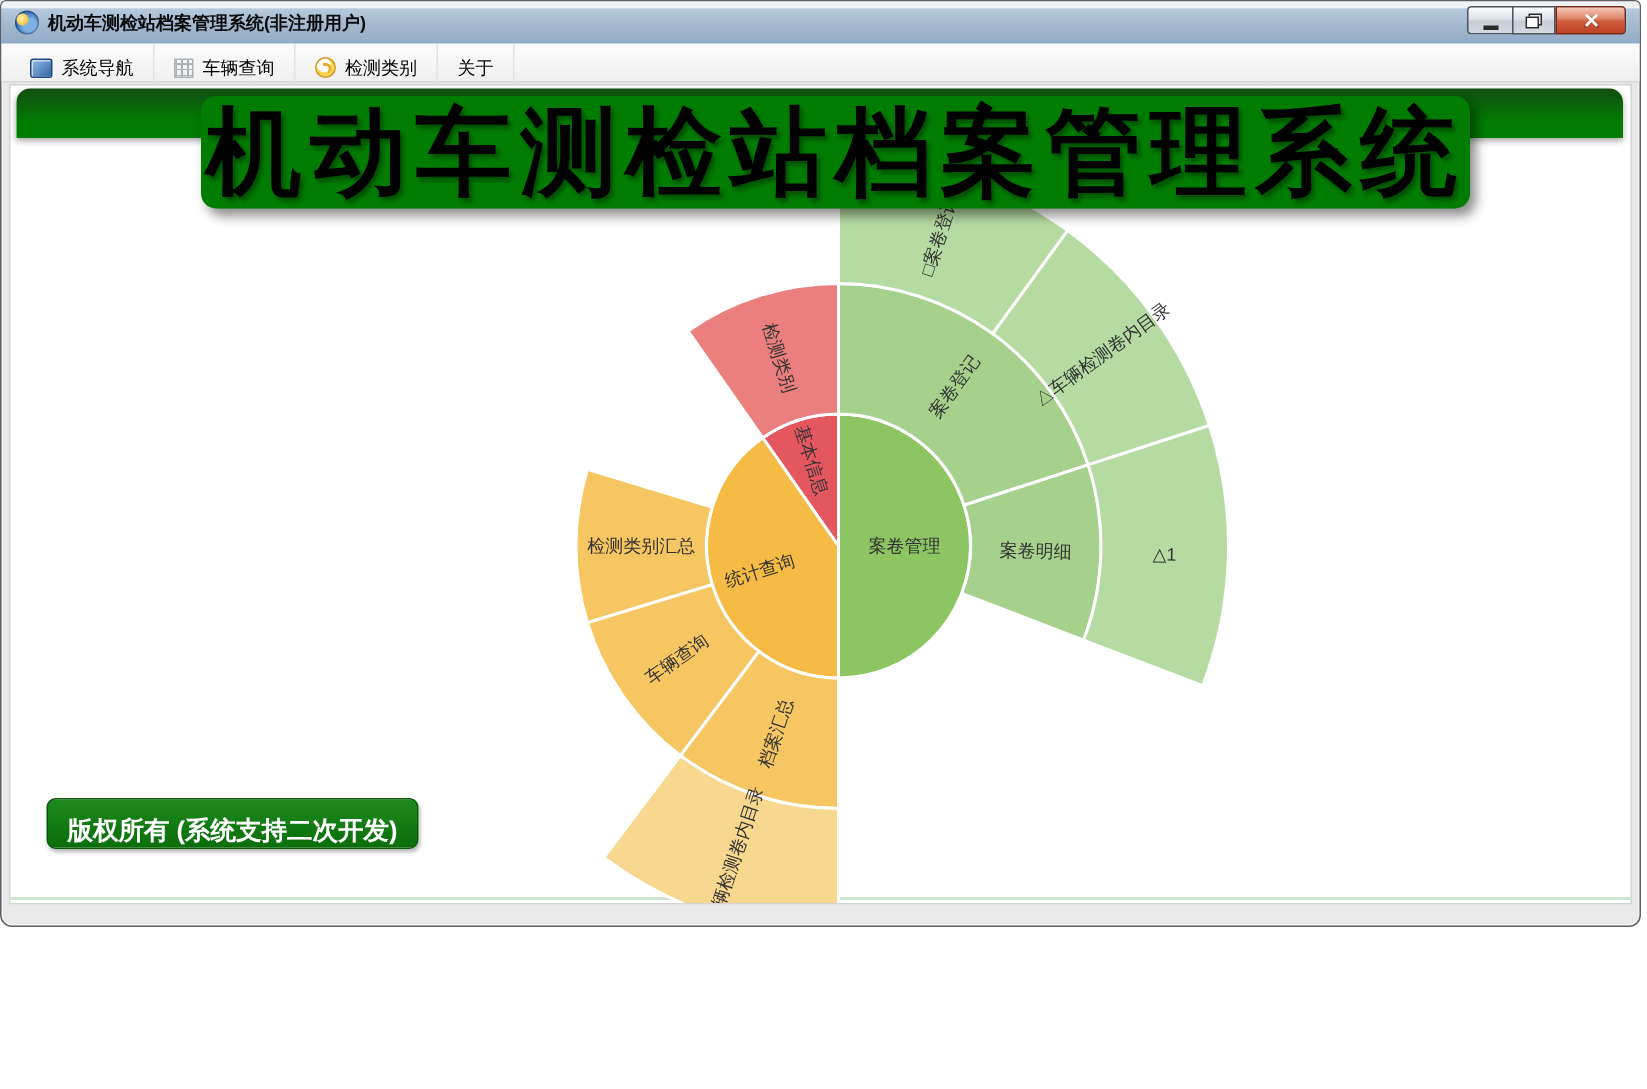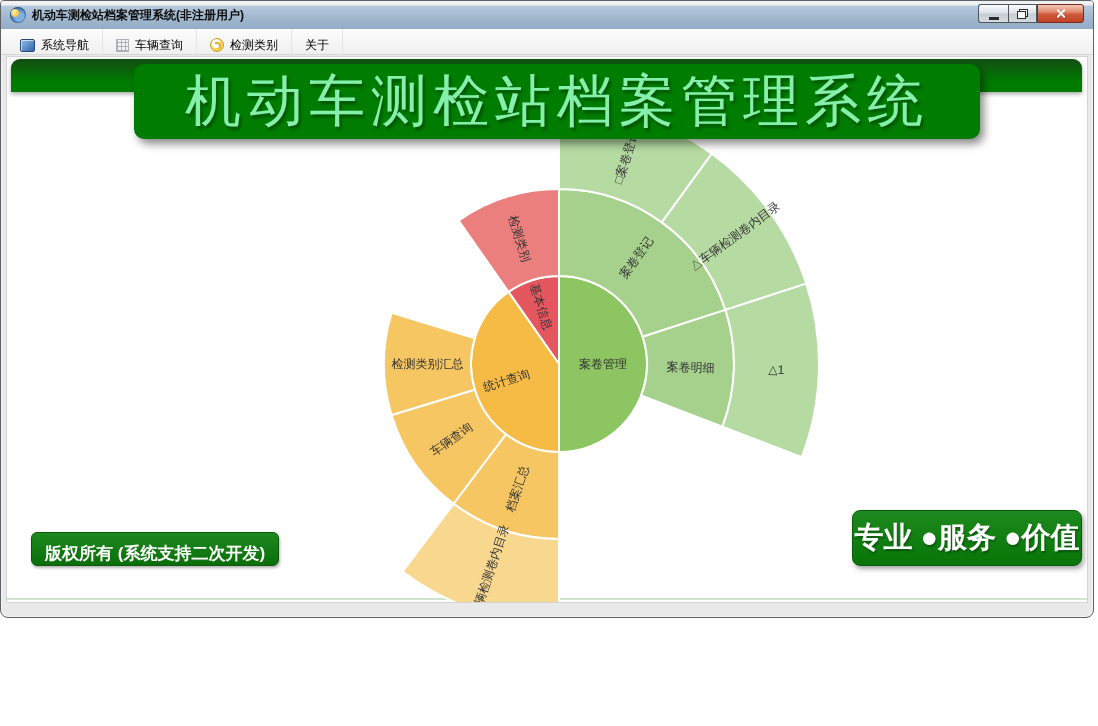--- a/index.html
+++ b/index.html
@@ -118,21 +118,21 @@
     border-radius:9px 9px 0 0;
     box-shadow:0 2px 4px rgba(0,0,0,.35);
   }
   .banner {
     position:absolute; left:127px; top:7px; width:846px; height:75px; z-index:3;
     background:#007C00; border-radius:10px;
     box-shadow:4px 5px 8px rgba(0,0,0,.45);
     display:flex; align-items:center; justify-content:center;
   }
   .banner-text {
-    font-size:56px; font-weight:400; color:#86efac; letter-spacing:6px; white-space:nowrap;
+    font-size:64px; font-weight:700; color:#000000; letter-spacing:6px; white-space:nowrap;
     text-shadow:2px 3px 3px rgba(0,0,0,.35);
   }
 
   .badge-copyright {
     position:absolute; left:24px; top:475px; height:34px; z-index:4;
     padding:0 13px; border:1px solid #0A5A0A; border-radius:6px;
     background:linear-gradient(#1E891E,#0A6E0A);
     box-shadow:1px 2px 3px rgba(0,0,0,.3);
     display:flex; align-items:flex-end;
     color:#FFFFFF; font-size:17px; font-weight:700; white-space:nowrap;
@@ -218,18 +218,15 @@
       </svg>
 
     <div class="header-strip"></div>
     <div class="banner">
       <div class="banner-text">机动车测检站档案管理系统</div>
     </div>
 
     <div class="badge-copyright">
       <span>版权所有 (系统支持二次开发)</span>
     </div>
-    <div class="badge-slogan">
-      <span>专业 ●服务 ●价值</span>
-    </div>
 
   </div>
 </div>
 
 </body></html>

